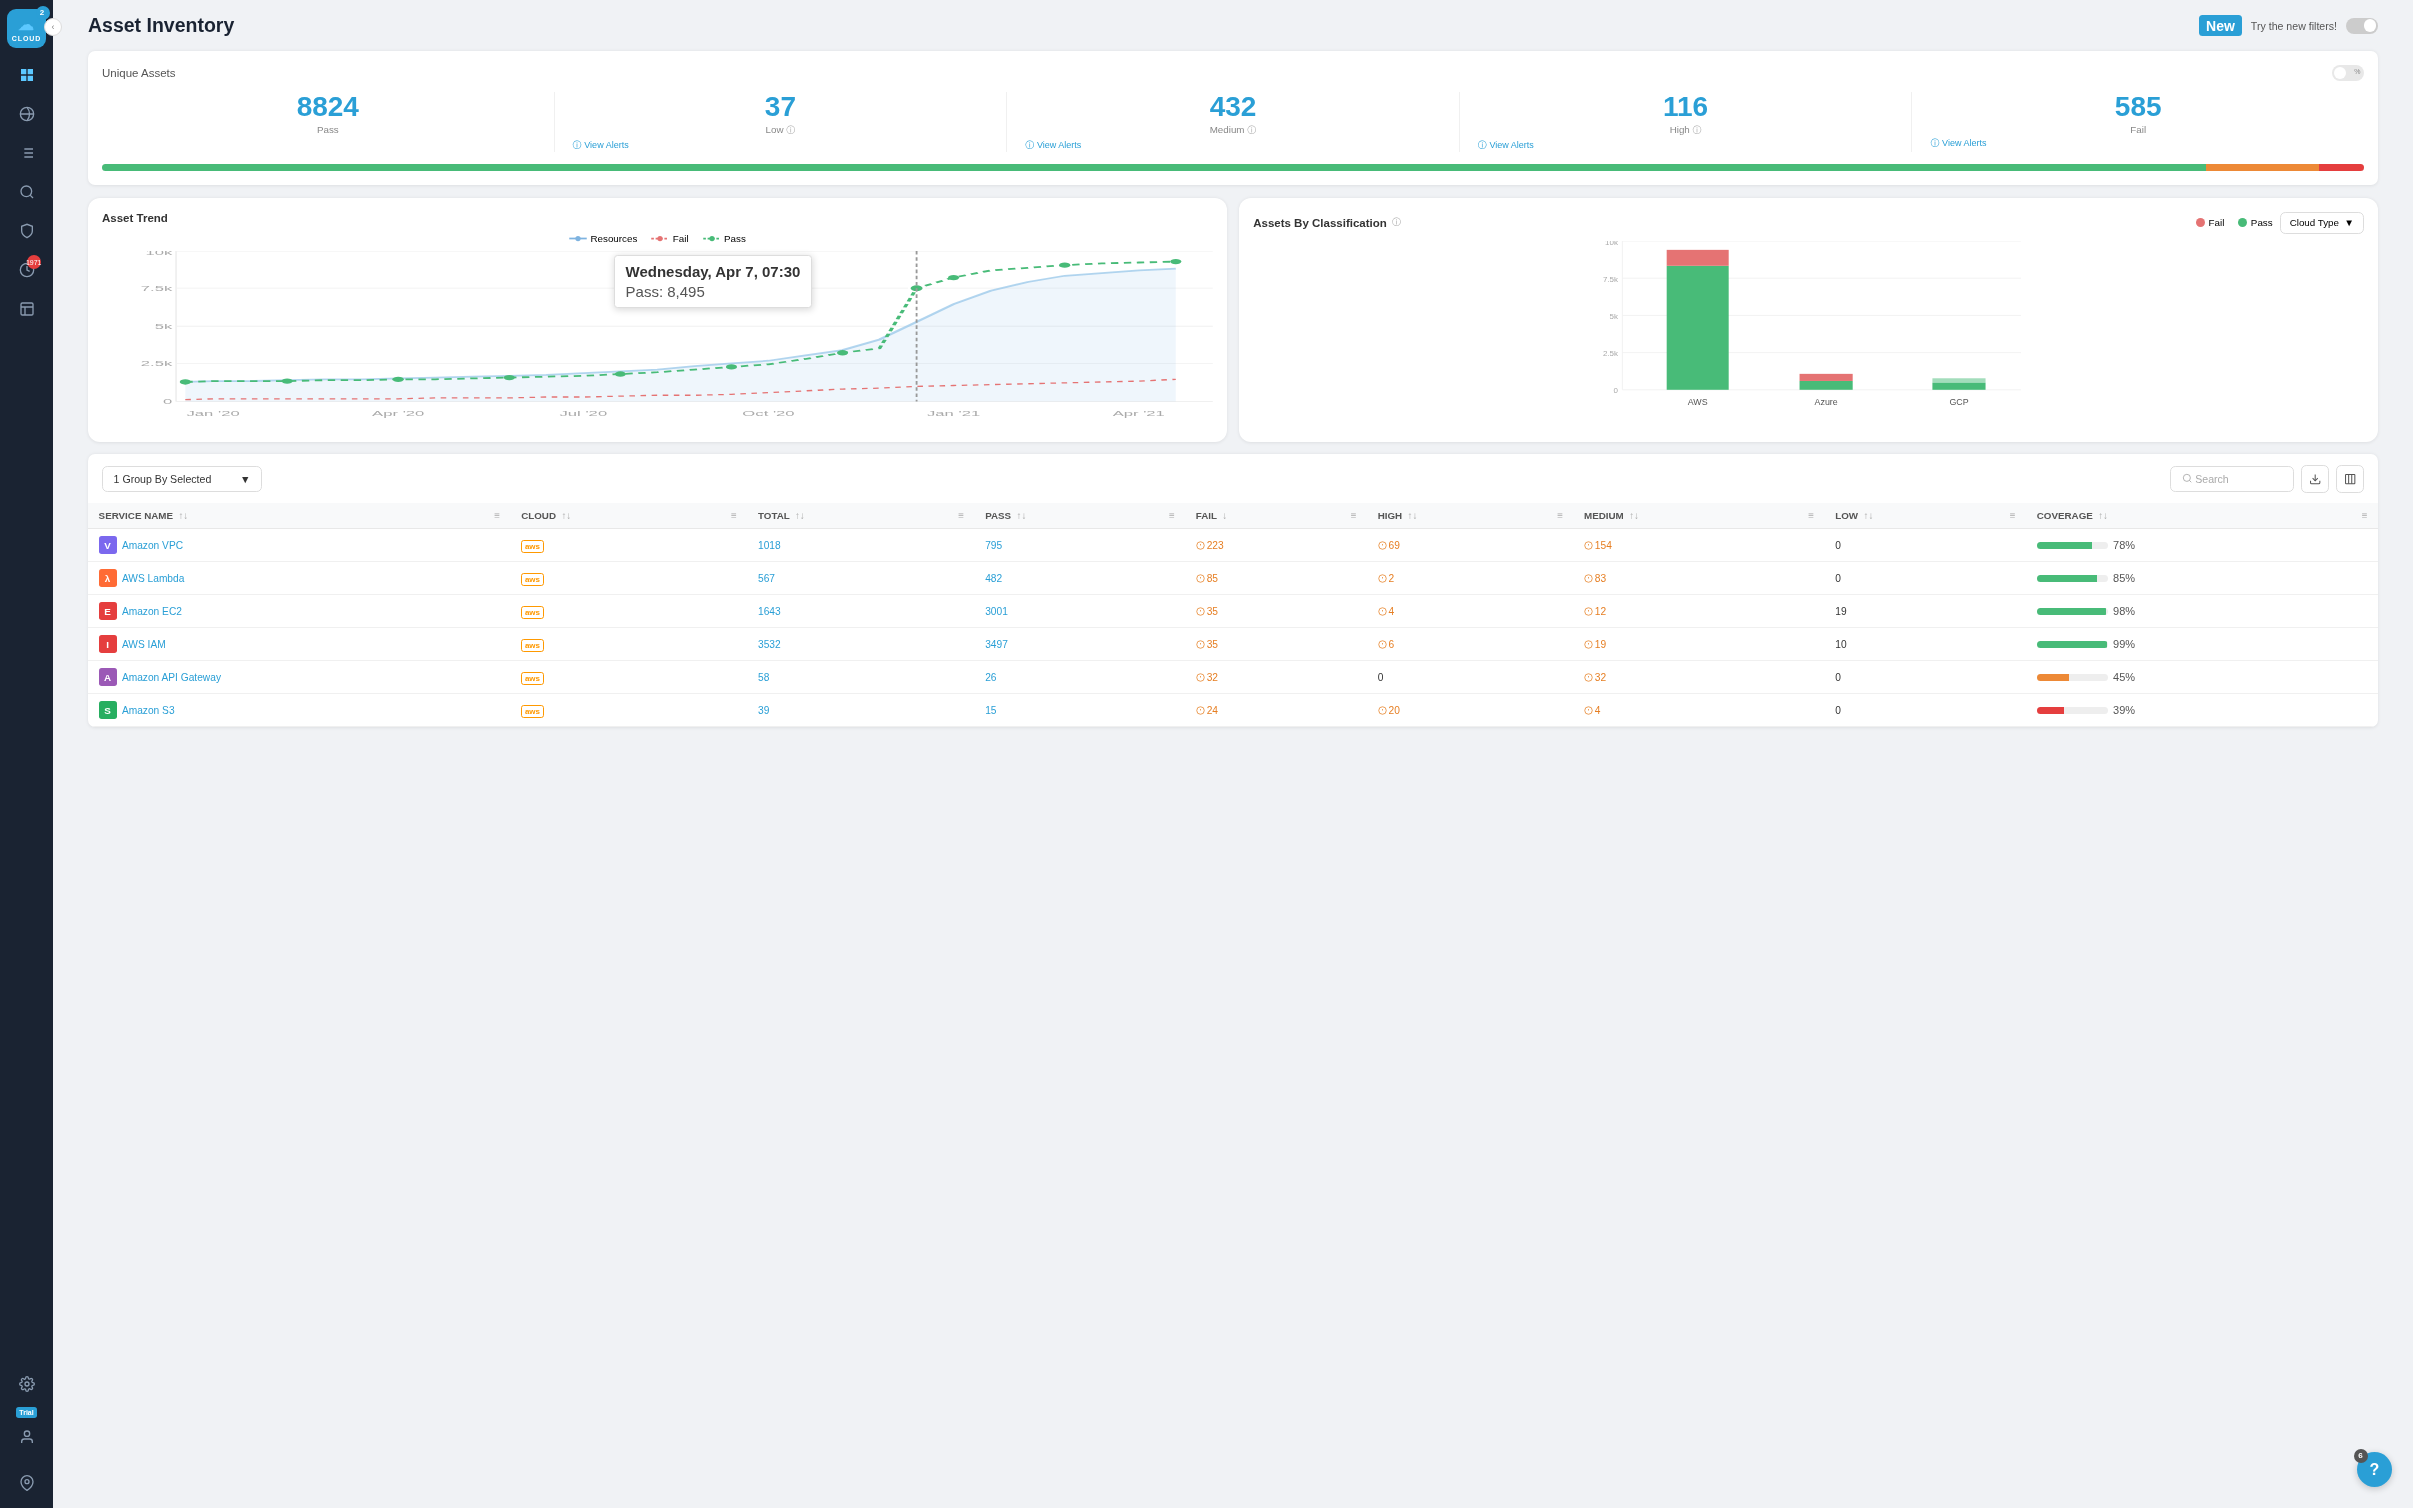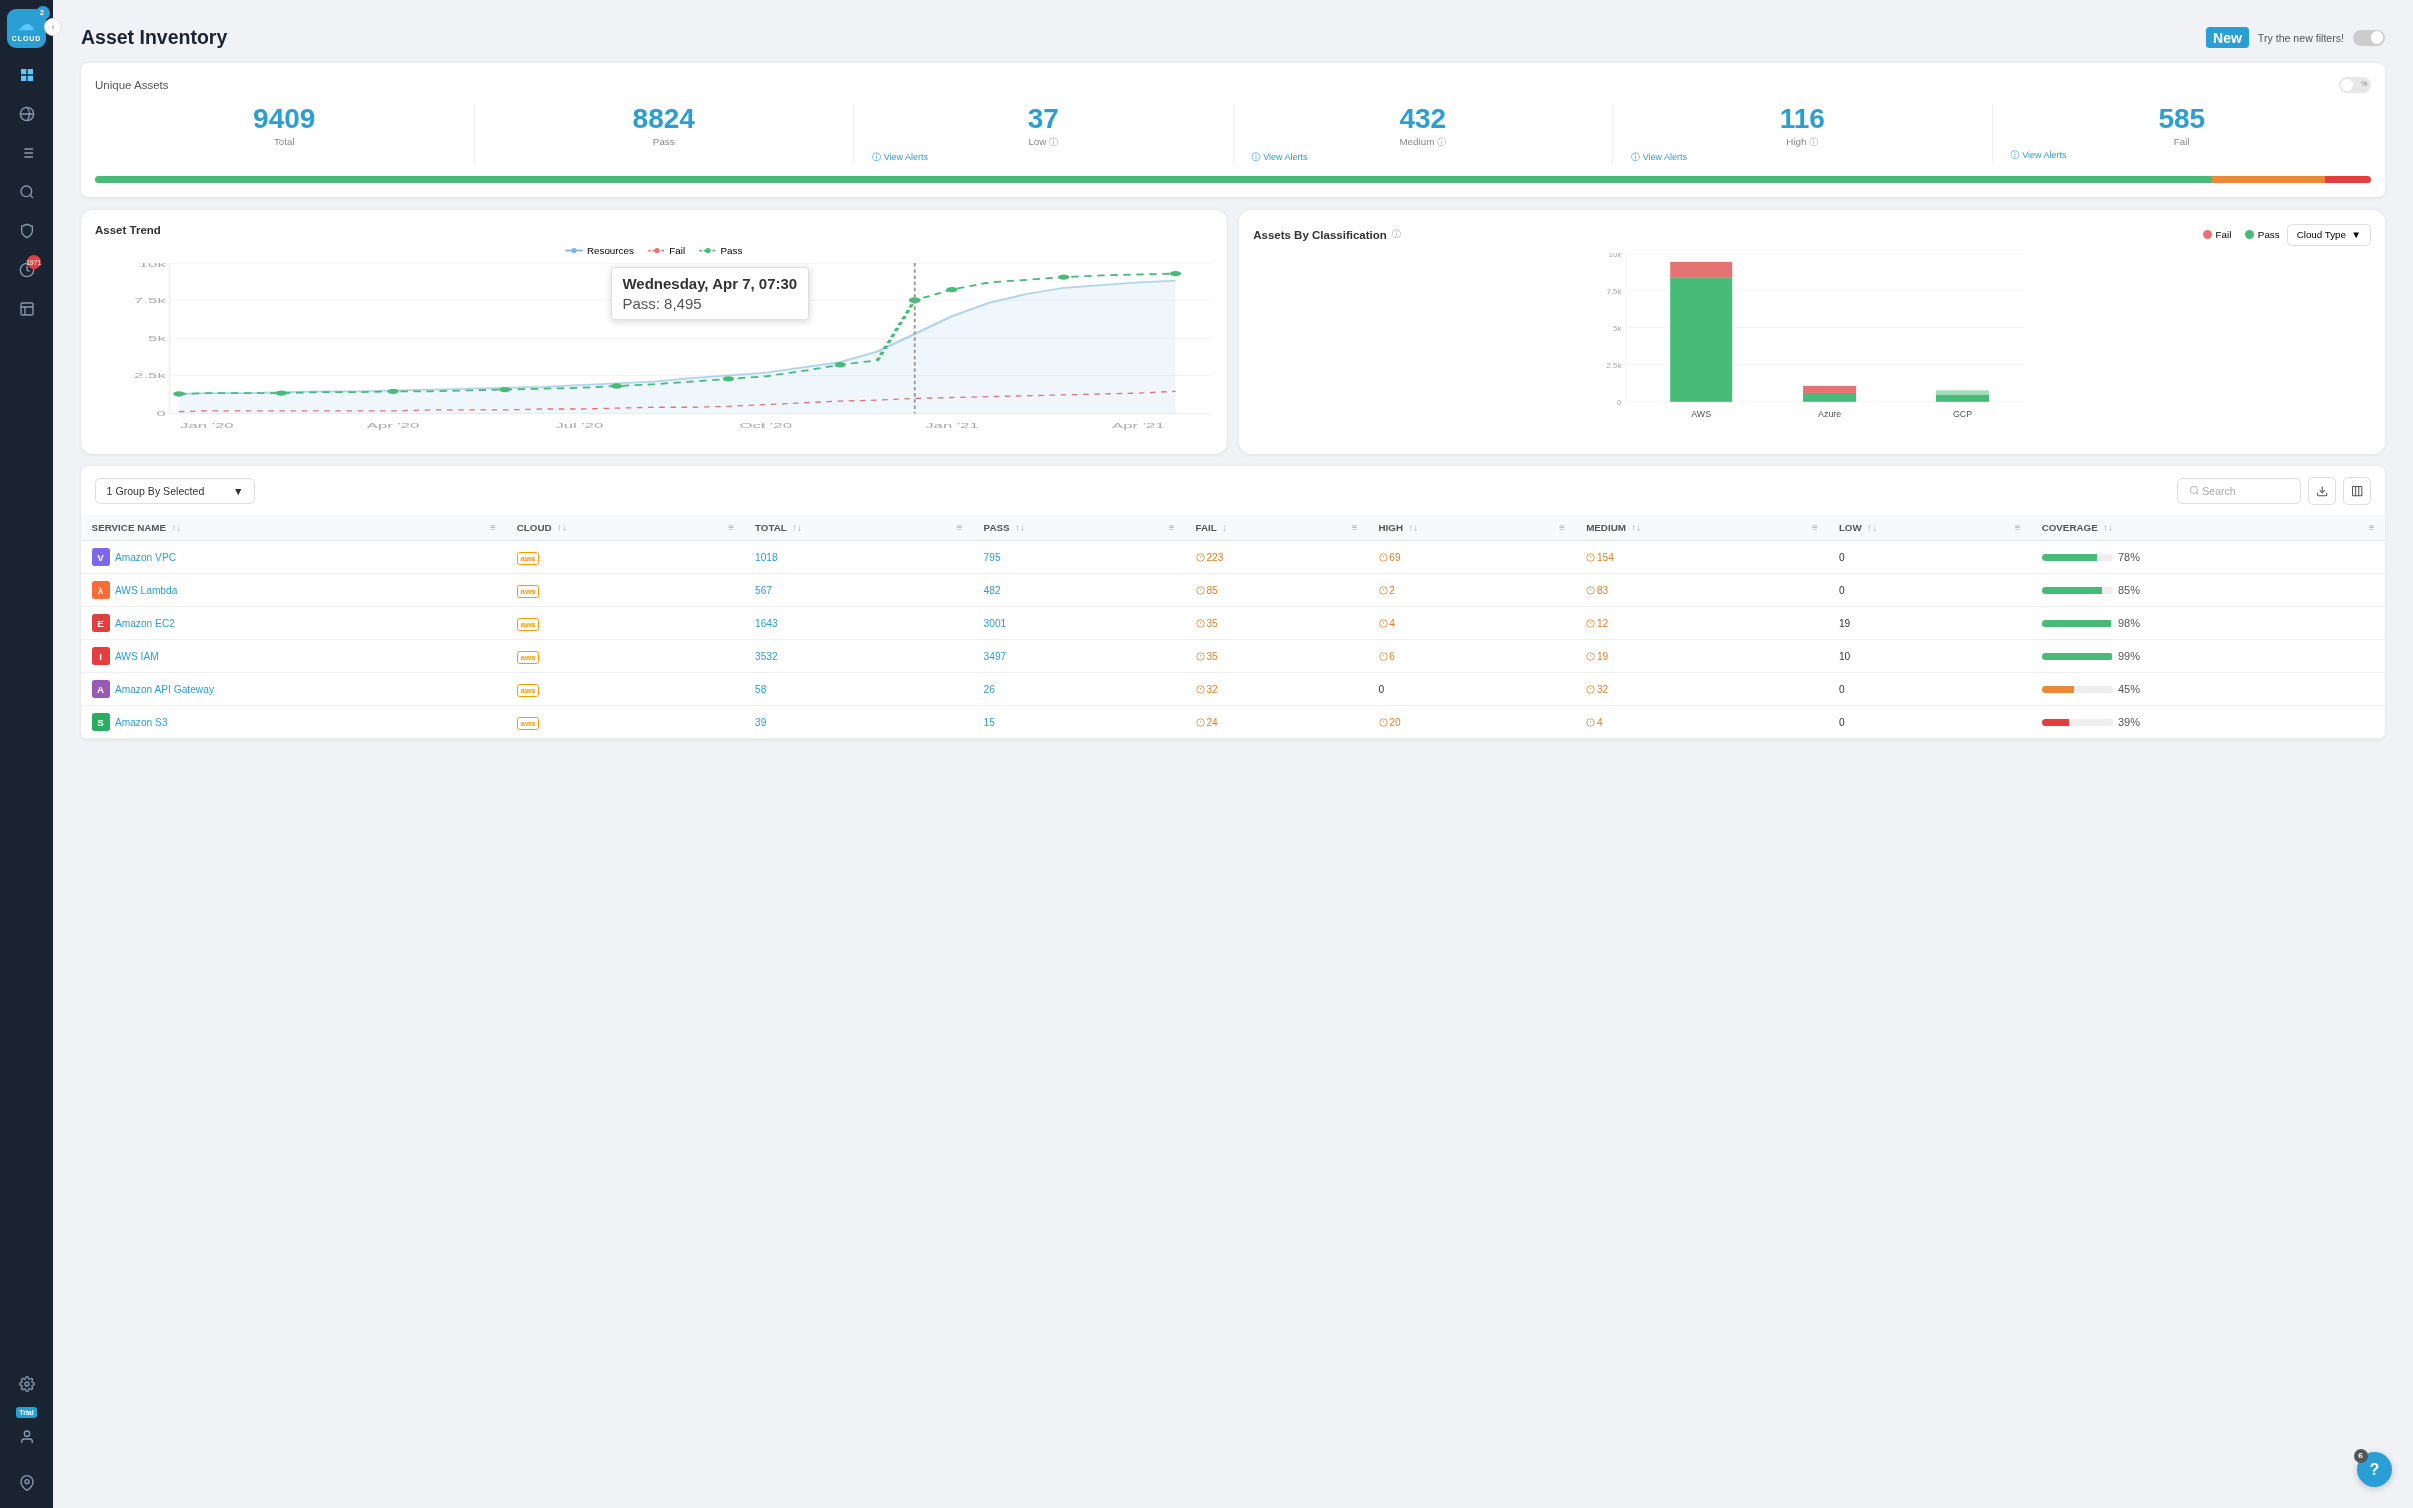--- a/index.html
+++ b/index.html
@@ -11,21 +11,21 @@
     .sidebar-logo .logo-icon { font-size: 16px; color: #5cc8ff; }
     .badge-top { position: absolute; top: -3.5px; right: -3.5px; background: #2a9fd6; color: white; border-radius: 50%; width: 14px; height: 14px; font-size: 8px; display: flex; align-items: center; justify-content: center; }
     .sidebar-icon { width: 32px; height: 32px; display: flex; align-items: center; justify-content: center; color: #8a9bb0; border-radius: 7px; cursor: pointer; font-size: 14px; position: relative; }
     .sidebar-icon.active { color: #5cc8ff; }
     .sidebar-icon.alert-badge { }
     .alert-num { position: absolute; top: 1.8px; right: 1.8px; background: #e53e3e; color: white; border-radius: 50%; width: 14px; height: 14px; font-size: 7px; display: flex; align-items: center; justify-content: center; }
     .sidebar-spacer { flex: 1; }
     .trial-badge { background: #2a9fd6; color: white; font-size: 7px; font-weight: 700; padding: 1.8px 3.5px; border-radius: 2.7px; }
 
     
-    .main { flex: 1; overflow-y: auto; padding: 14px 28px; margin-top: 12px; }
+    .main { flex: 1; overflow-y: auto; padding: 14px 35px; }
 
     
     .page-header { display: flex; align-items: center; justify-content: space-between; margin-bottom: 14px; }
     .page-title { font-size: 19.5px; font-weight: 600; color: #1a2332; }
     .header-right { display: flex; align-items: center; gap: 9px; }
     .new-badge { background: #2a9fd6; color: white; font-size: 14px; font-weight: 700; padding: 2.7px 7px; border-radius: 3.5px; }
     .try-text { color: #555; font-size: 10.6px; }
     .toggle { width: 32px; height: 16px; background: #ccc; border-radius: 8px; position: relative; cursor: pointer; }
     .toggle-dot { width: 12.4px; height: 12.4px; background: white; border-radius: 50%; position: absolute; top: 1.8px; right: 1.8px; }
 
@@ -196,24 +196,20 @@
   <div class="card">
     <div class="unique-assets-header">
       <span class="section-label">Unique Assets</span>
       <div class="toggle" style="background:#e8e8e8;">
         <div class="toggle-dot" style="left:1.8px;right:auto;"></div>
         <span style="position:absolute;right:3.5px;font-size:7px;color:#888;top:2.7px;">%</span>
       </div>
     </div>
     <div class="assets-stats">
       <div class="stat-item">
-        <div class="stat-number">9409</div>
-        <div class="stat-label">Total</div>
-      </div>
-      <div class="stat-item">
         <div class="stat-number">8824</div>
         <div class="stat-label">Pass</div>
       </div>
       <div class="stat-item">
         <div class="stat-number">37</div>
         <div class="stat-label">
           <span>Low</span>
           <span class="info-icon">ⓘ</span>
         </div>
         <div class="stat-alert">

